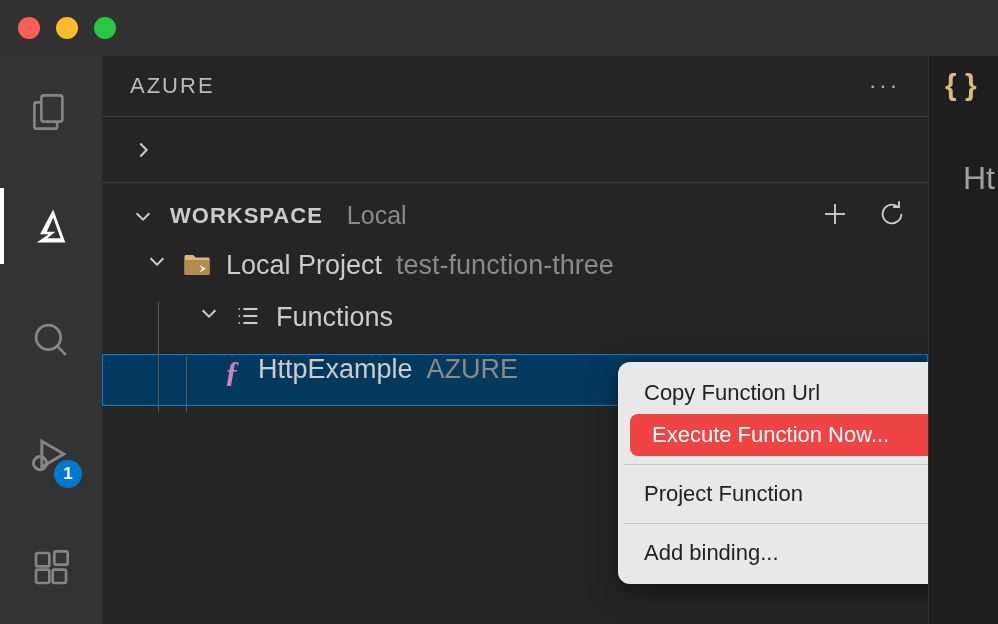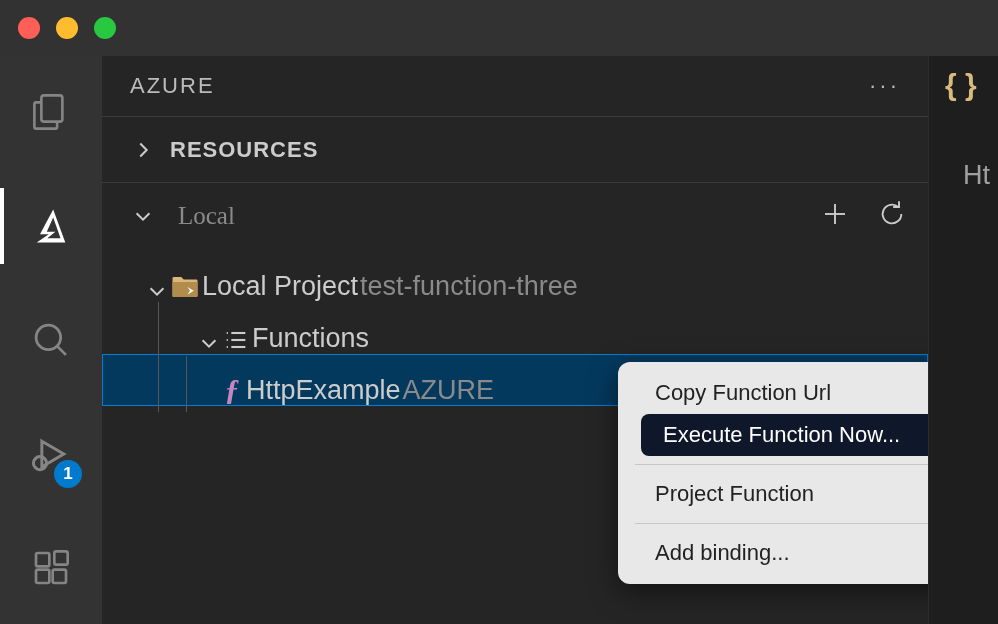--- a/index.html
+++ b/index.html
@@ -98,30 +98,29 @@
 .panel-title {
   font-size: 22px;
   font-weight: 700;
   letter-spacing: 1px;
 }
 .panel-subtitle {
   font-size: 25px;
   color: #8a8a8a;
   font-weight: 400;
   margin-left: 8px;
-  font-family: Liberation Serif, serif;
 }
 .panel-actions { display: flex; align-items: center; gap: 28px; color: #cccccc; }
 .tree { padding: 2px 0; }
 .tree-row {
   display: flex;
-  align-items: flex-end;
+  align-items: flex-start;
   height: 52px;
   padding-left: 44px;
-  gap: 2px;
+  gap: 14px;
   font-size: 27px;
   cursor: pointer;
 }
 .tree-row.lvl2 { padding-left: 96px; }
 .tree-row.lvl3 { padding-left: 118px; }
 .tree-row .muted { color: #8a8a8a; }
 .tree-row.selected {
   background: #04395e;
   outline: 1px solid #007fd4;
   outline-offset: -1px;
@@ -160,41 +159,41 @@
   left: 16px;
   color: #d7ba7d;
   font-size: 30px;
   font-weight: 600;
 }
 .editor-bc {
   position: absolute;
   top: 104px;
   left: 34px;
   color: #a0a0a0;
-  font-size: 27px;
+  font-size: 32px;
   text-align: right;
 }
 .context-menu {
   position: absolute;
   top: 306px;
   left: 516px;
   width: 346px;
   background: #e8e8e8;
   border-radius: 12px;
   box-shadow: 0 8px 28px rgba(0,0,0,0.5);
-  padding: 10px 15px;
+  padding: 10px 4px;
   color: #222;
   font-size: 22px;
 }
 .menu-item {
   padding: 8px 22px;
   cursor: pointer;
 }
 .menu-item.highlight {
-  background: #0f172a;
+  background: #ef4444;
   color: #fff;
   border-radius: 8px;
   margin: 0 8px;
 }
 .menu-sep {
   height: 1px;
   background: #c7c7c7;
   margin: 8px 2px;
 }
 </style>
@@ -257,31 +256,31 @@
       <span class="ellipsis">···</span>
     </div>
 
     <div class="panel-header">
       <div class="panel-left">
         <span class="chevron">
           <svg width="22" height="22" viewBox="0 0 24 24" fill="none" stroke="currentColor" stroke-width="2.2">
               <polyline points="9,5 16,12 9,19"></polyline>
             </svg>
         </span>
-        <span class="panel-title">RESOURCES</span>
       </div>
     </div>
 
     <div class="panel-header">
       <div class="panel-left">
         <span class="chevron">
           <svg width="22" height="22" viewBox="0 0 24 24" fill="none" stroke="currentColor" stroke-width="2.2">
               <polyline points="5,9 12,16 19,9"></polyline>
             </svg>
         </span>
+        <span class="panel-title">WORKSPACE</span>
         <span class="panel-subtitle">Local</span>
       </div>
       <div class="panel-actions">
         <span>
           <svg width="30" height="30" viewBox="0 0 24 24" fill="none" stroke="currentColor" stroke-width="1.5">
               <line x1="12" y1="4" x2="12" y2="20"></line>
               <line x1="4" y1="12" x2="20" y2="12"></line>
             </svg>
         </span>
         <span>

